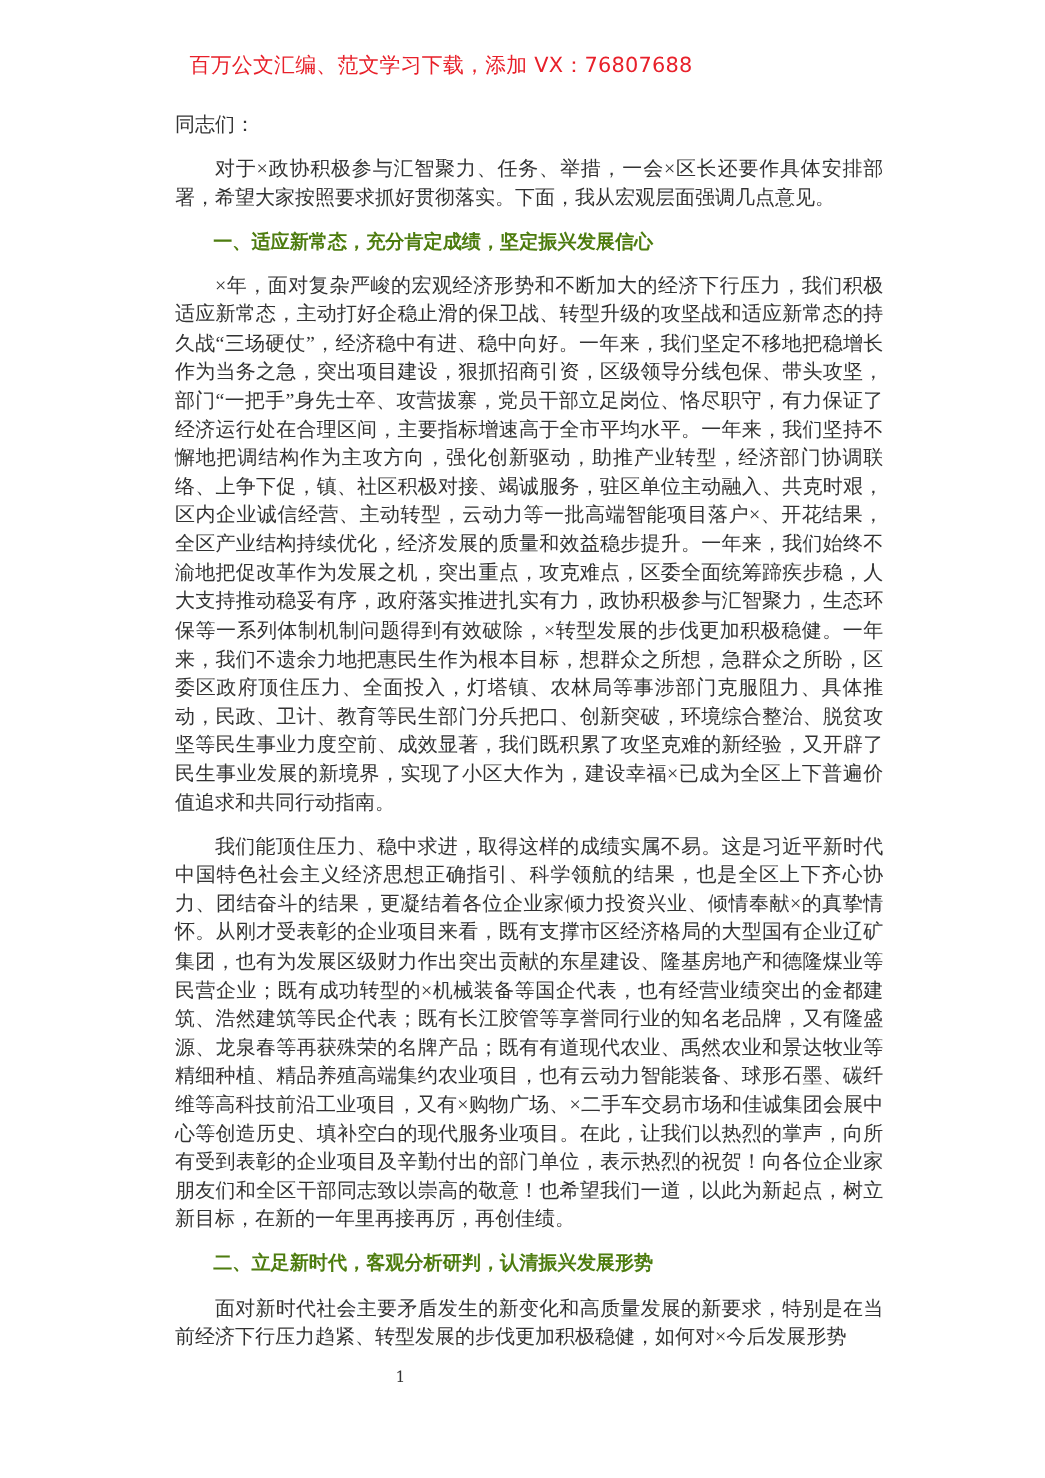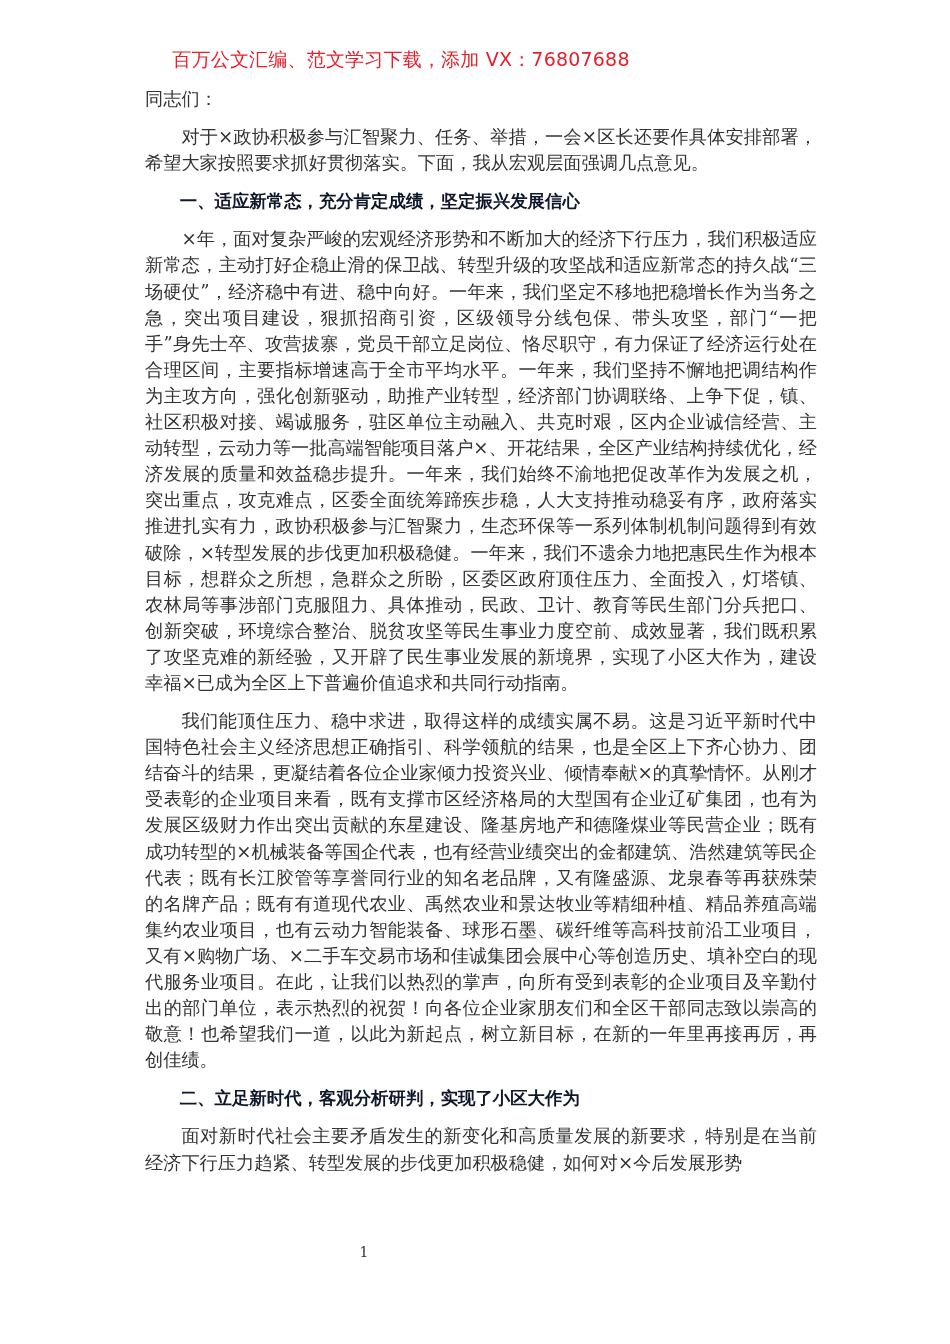--- a/index.html
+++ b/index.html
@@ -9,43 +9,43 @@
     position: absolute; left: 0; top: 44px; width: 802px; text-align: center;
     color: #e8202a; font-family: "DejaVu Sans", "Liberation Sans", sans-serif;
     font-size: 19px; line-height: 30px; letter-spacing: 0.2px;
   }
   .body {
     position: absolute; left: 145px; top: 86px; width: 672px;
     font-family: "DejaVu Serif", "Liberation Serif", serif;
     font-size: 18.2px; line-height: 26.1px; color: #333;
     text-align: justify;
   }
-  .body p { margin: 0; }
+  .body p { margin: 14px; font-family: Liberation Serif, serif; }
   .greeting { margin-bottom: 12px !important; }
   .para { text-indent: 2em; margin-bottom: 12px !important; }
   .heading {
-    text-indent: 2em; font-weight: bold; color: #0f172a;
+    text-indent: 2em; font-weight: bold; color: #4d7c0f;
     font-family: "DejaVu Sans", "Liberation Sans", sans-serif;
     font-size: 17.4px; margin-bottom: 12px !important;
   }
   .page-number {
     position: absolute; left: 356px; top: 1244px; width: 16px; text-align: center;
     font-family: "DejaVu Serif", "Liberation Serif", serif; font-size: 14px; color: #333;
   }
 </style>
 </head>
 <body>
 
 <div class="page">
   <div class="header">百万公文汇编、范文学习下载，添加 VX：76807688</div>
 
   <div class="body">
     <p class="greeting">同志们：</p>
     <p class="para">对于×政协积极参与汇智聚力、任务、举措，一会×区长还要作具体安排部署，希望大家按照要求抓好贯彻落实。下面，我从宏观层面强调几点意见。</p>
     <p class="heading">一、适应新常态，充分肯定成绩，坚定振兴发展信心</p>
     <p class="para">×年，面对复杂严峻的宏观经济形势和不断加大的经济下行压力，我们积极适应新常态，主动打好企稳止滑的保卫战、转型升级的攻坚战和适应新常态的持久战“三场硬仗”，经济稳中有进、稳中向好。一年来，我们坚定不移地把稳增长作为当务之急，突出项目建设，狠抓招商引资，区级领导分线包保、带头攻坚，部门“一把手”身先士卒、攻营拔寨，党员干部立足岗位、恪尽职守，有力保证了经济运行处在合理区间，主要指标增速高于全市平均水平。一年来，我们坚持不懈地把调结构作为主攻方向，强化创新驱动，助推产业转型，经济部门协调联络、上争下促，镇、社区积极对接、竭诚服务，驻区单位主动融入、共克时艰，区内企业诚信经营、主动转型，云动力等一批高端智能项目落户×、开花结果，全区产业结构持续优化，经济发展的质量和效益稳步提升。一年来，我们始终不渝地把促改革作为发展之机，突出重点，攻克难点，区委全面统筹蹄疾步稳，人大支持推动稳妥有序，政府落实推进扎实有力，政协积极参与汇智聚力，生态环保等一系列体制机制问题得到有效破除，×转型发展的步伐更加积极稳健。一年来，我们不遗余力地把惠民生作为根本目标，想群众之所想，急群众之所盼，区委区政府顶住压力、全面投入，灯塔镇、农林局等事涉部门克服阻力、具体推动，民政、卫计、教育等民生部门分兵把口、创新突破，环境综合整治、脱贫攻坚等民生事业力度空前、成效显著，我们既积累了攻坚克难的新经验，又开辟了民生事业发展的新境界，实现了小区大作为，建设幸福×已成为全区上下普遍价值追求和共同行动指南。</p>
     <p class="para">我们能顶住压力、稳中求进，取得这样的成绩实属不易。这是习近平新时代中国特色社会主义经济思想正确指引、科学领航的结果，也是全区上下齐心协力、团结奋斗的结果，更凝结着各位企业家倾力投资兴业、倾情奉献×的真挚情怀。从刚才受表彰的企业项目来看，既有支撑市区经济格局的大型国有企业辽矿集团，也有为发展区级财力作出突出贡献的东星建设、隆基房地产和德隆煤业等民营企业；既有成功转型的×机械装备等国企代表，也有经营业绩突出的金都建筑、浩然建筑等民企代表；既有长江胶管等享誉同行业的知名老品牌，又有隆盛源、龙泉春等再获殊荣的名牌产品；既有有道现代农业、禹然农业和景达牧业等精细种植、精品养殖高端集约农业项目，也有云动力智能装备、球形石墨、碳纤维等高科技前沿工业项目，又有×购物广场、×二手车交易市场和佳诚集团会展中心等创造历史、填补空白的现代服务业项目。在此，让我们以热烈的掌声，向所有受到表彰的企业项目及辛勤付出的部门单位，表示热烈的祝贺！向各位企业家朋友们和全区干部同志致以崇高的敬意！也希望我们一道，以此为新起点，树立新目标，在新的一年里再接再厉，再创佳绩。</p>
-    <p class="heading">二、立足新时代，客观分析研判，实现了小区大作为</p>
+    <p class="heading">二、立足新时代，客观分析研判，认清振兴发展形势</p>
     <p class="para">面对新时代社会主要矛盾发生的新变化和高质量发展的新要求，特别是在当前经济下行压力趋紧、转型发展的步伐更加积极稳健，如何对×今后发展形势</p>
   </div>
 
   <div class="page-number">1</div>
 </div>
 
 </body></html>

